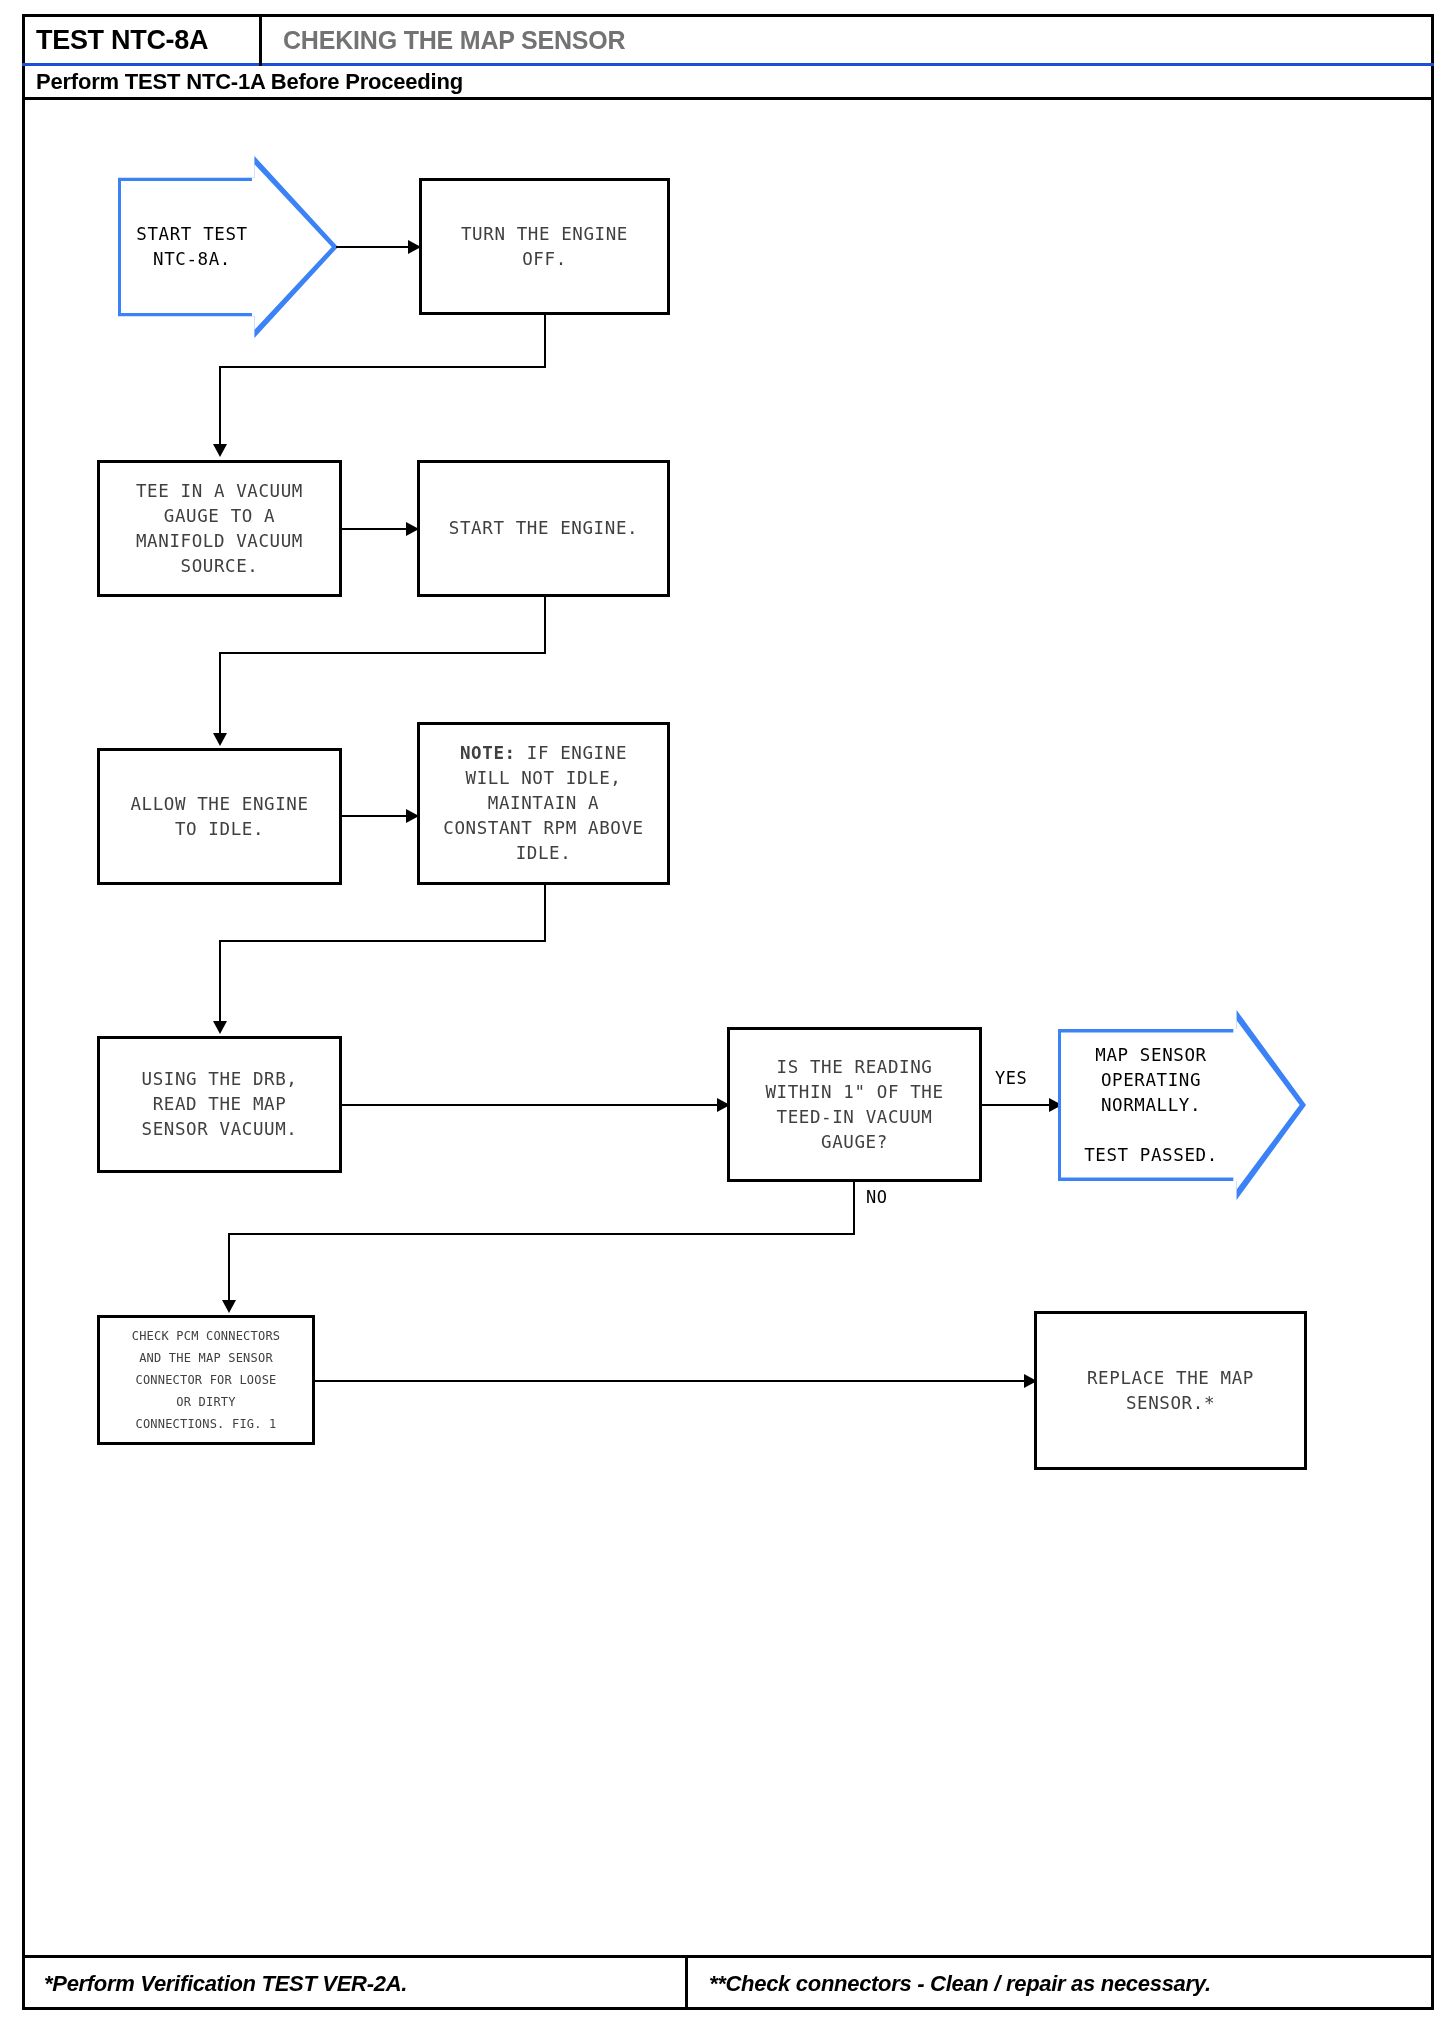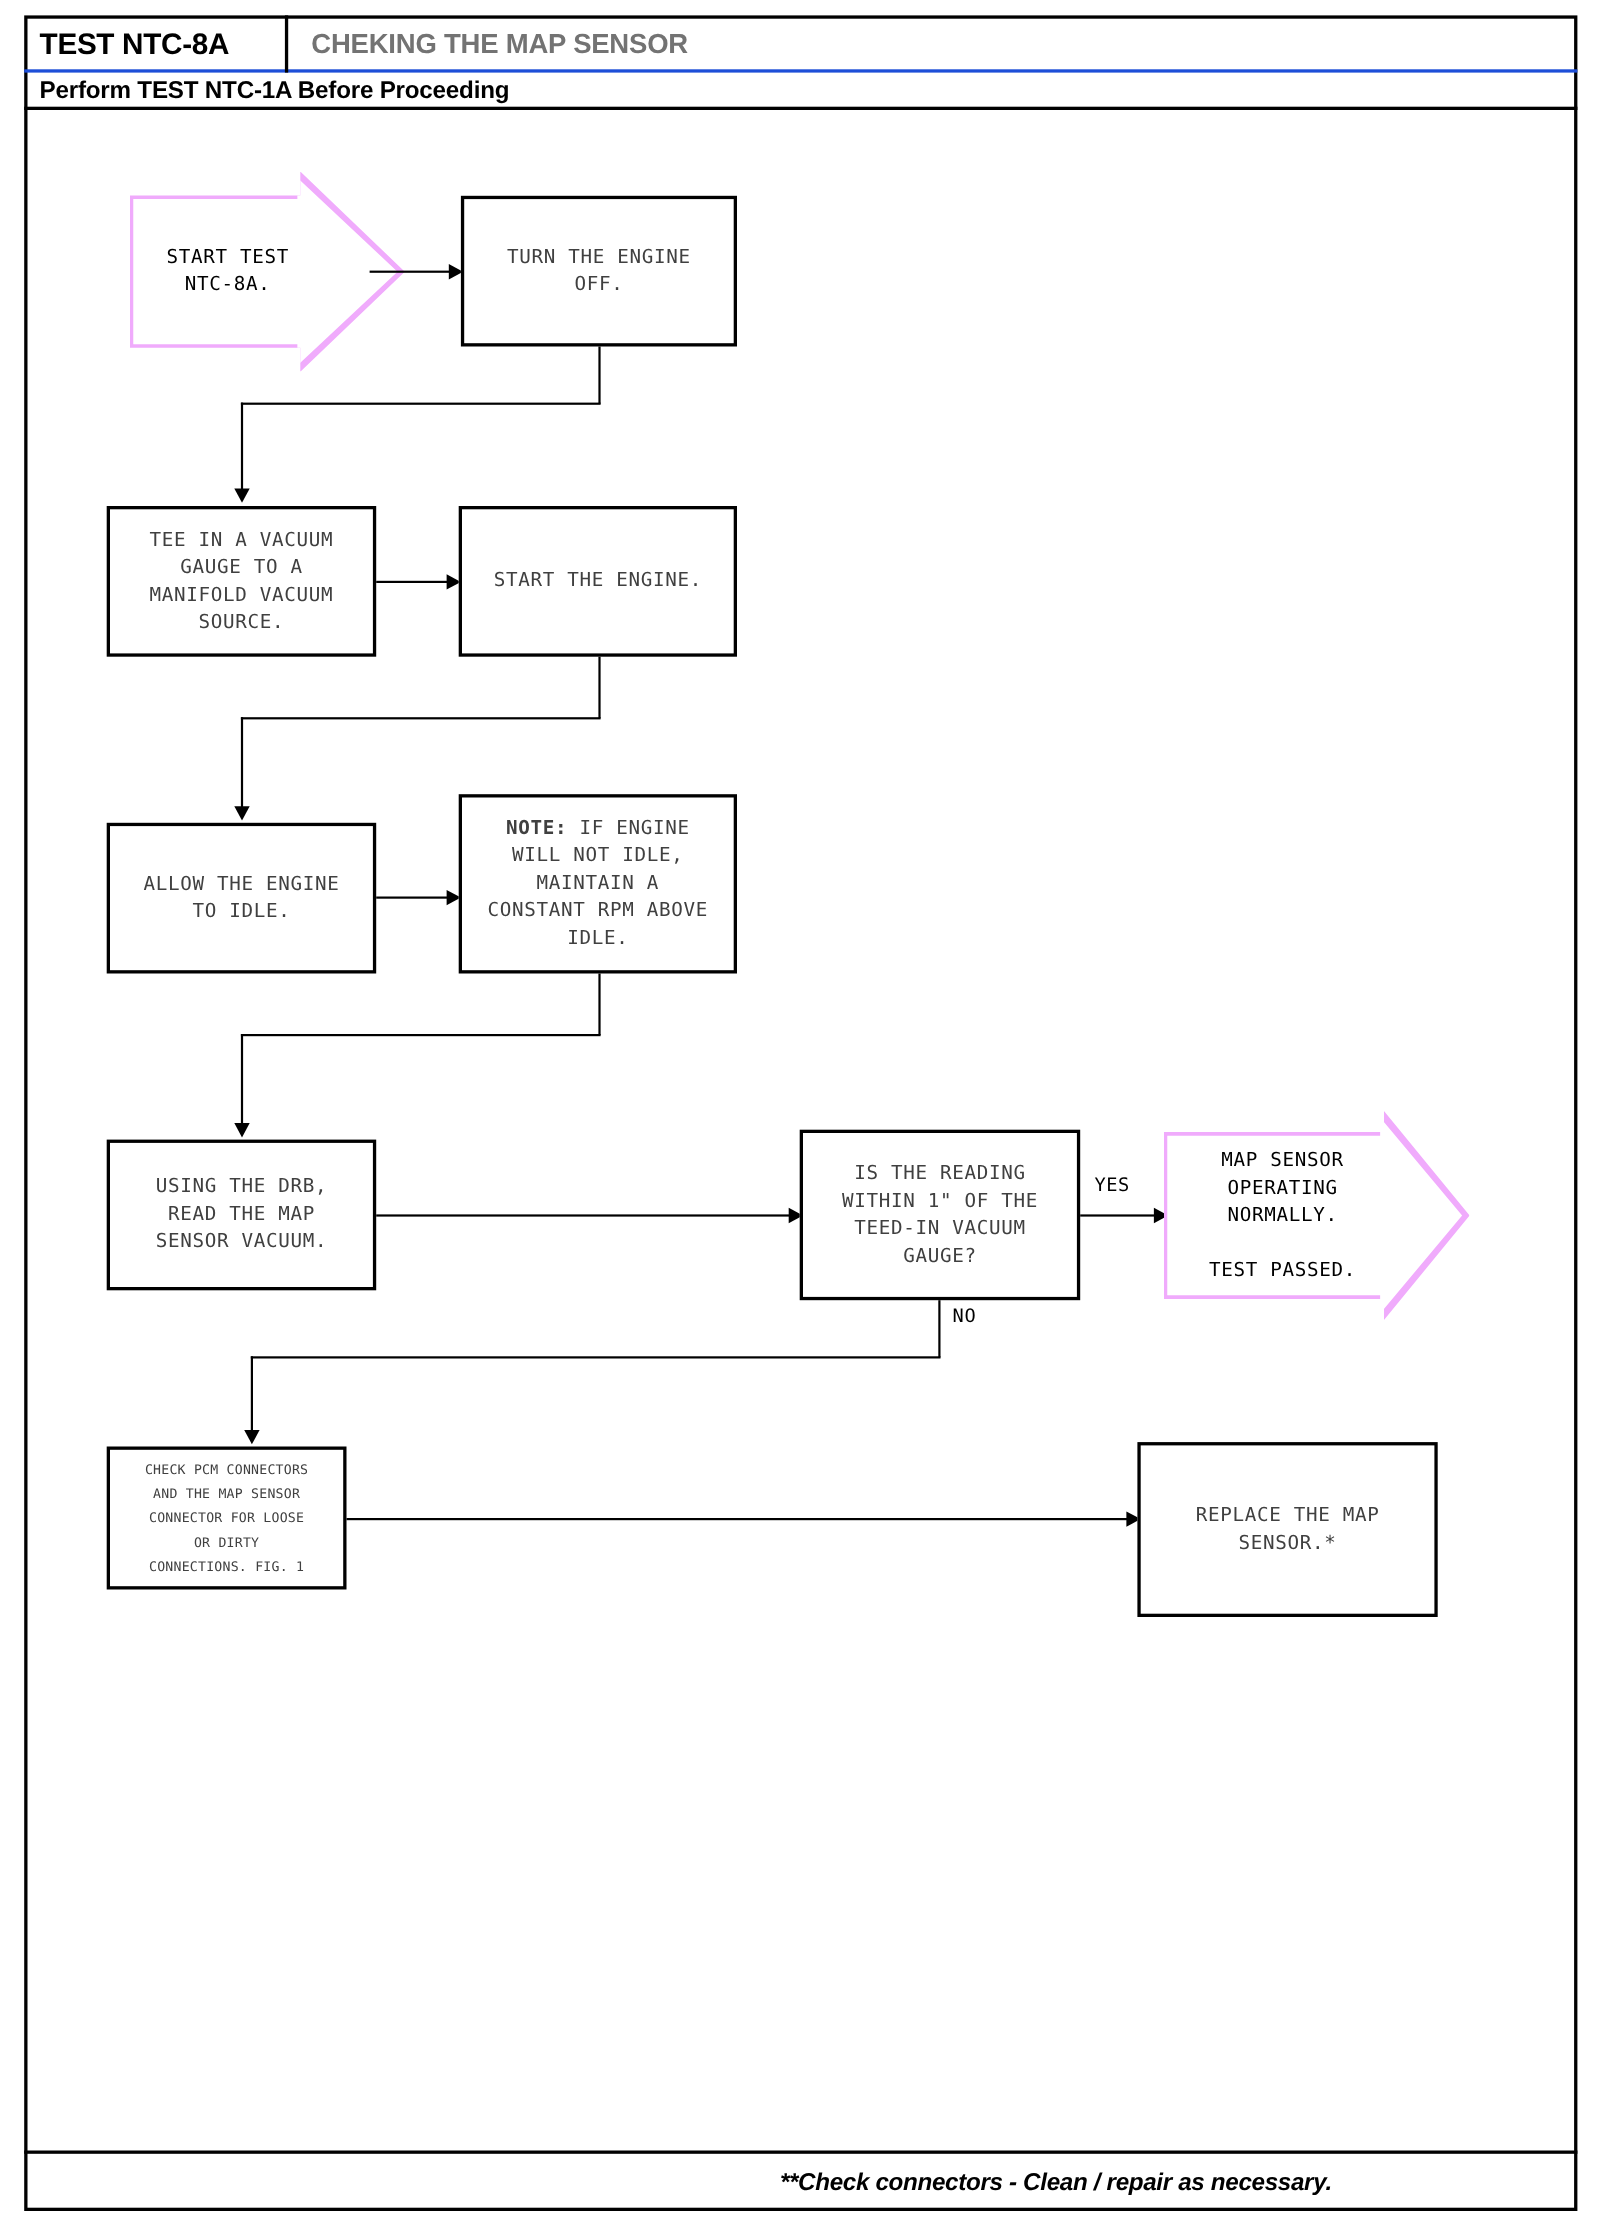--- a/index.html
+++ b/index.html
@@ -156,22 +156,21 @@
     line-height: 25px;
     letter-spacing: 0.6px;
     color: #404040;
     white-space: pre-line;
   }
   .node .txt b { font-weight: bold; }
 
   
   .arrowshape {
     position: absolute;
-    background: #f0abfc;
-    padding-left: 30px;
+    background: #3b82f6;
   }
   .arrowshape > .inner {
     position: absolute;
     left: 3px; top: 3px; right: 3px; bottom: 3px;
     background: #fff;
   }
   .arrowshape .txt {
     position: absolute;
     left: 0; top: 0; right: 0; bottom: 0;
     display: flex;
@@ -345,18 +344,21 @@
 
   <div class="ln lnh" style="left:315px; top:1380px; width:713px;"></div>
   <div class="ah-r" style="left:1024px; top:1374px;"></div>
 
   <div class="node box" style="left:1034px; top:1311px; width:273px; height:159px;">
     <div class="txt">REPLACE THE MAP
 SENSOR.*</div>
   </div>
 
   <div class="ftr-row">
+    <div class="ftr-left">
+      <span>*Perform Verification TEST VER-2A.</span>
+    </div>
     <div class="ftr-right">
       <span>**Check connectors - Clean / repair as necessary.</span>
     </div>
   </div>
 
 </div>
 
 </body></html>

